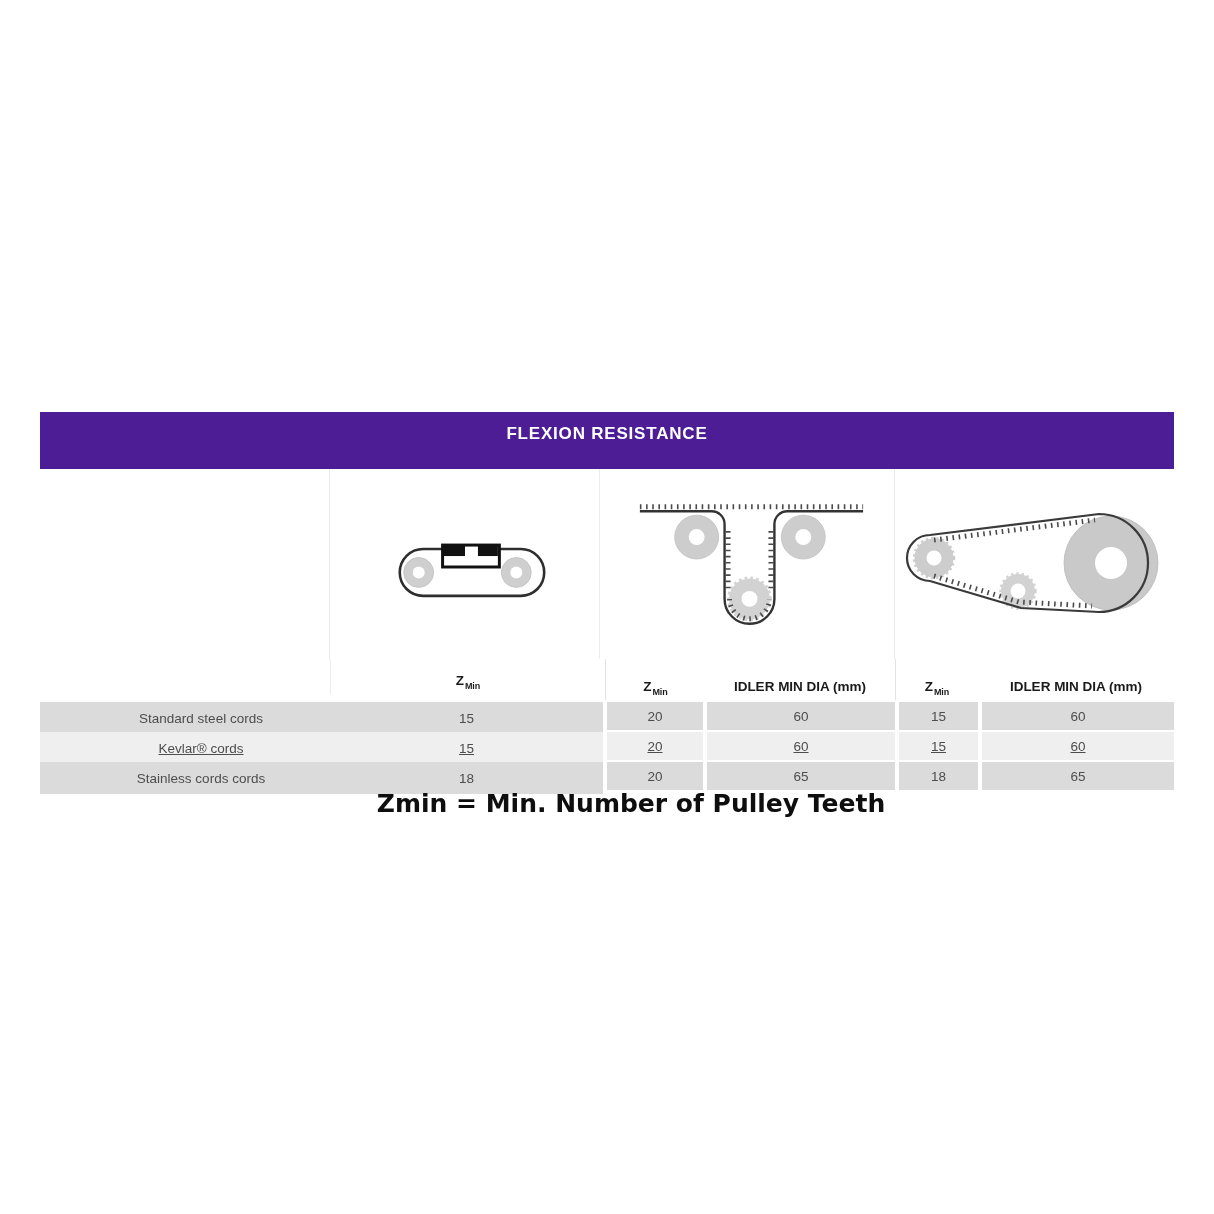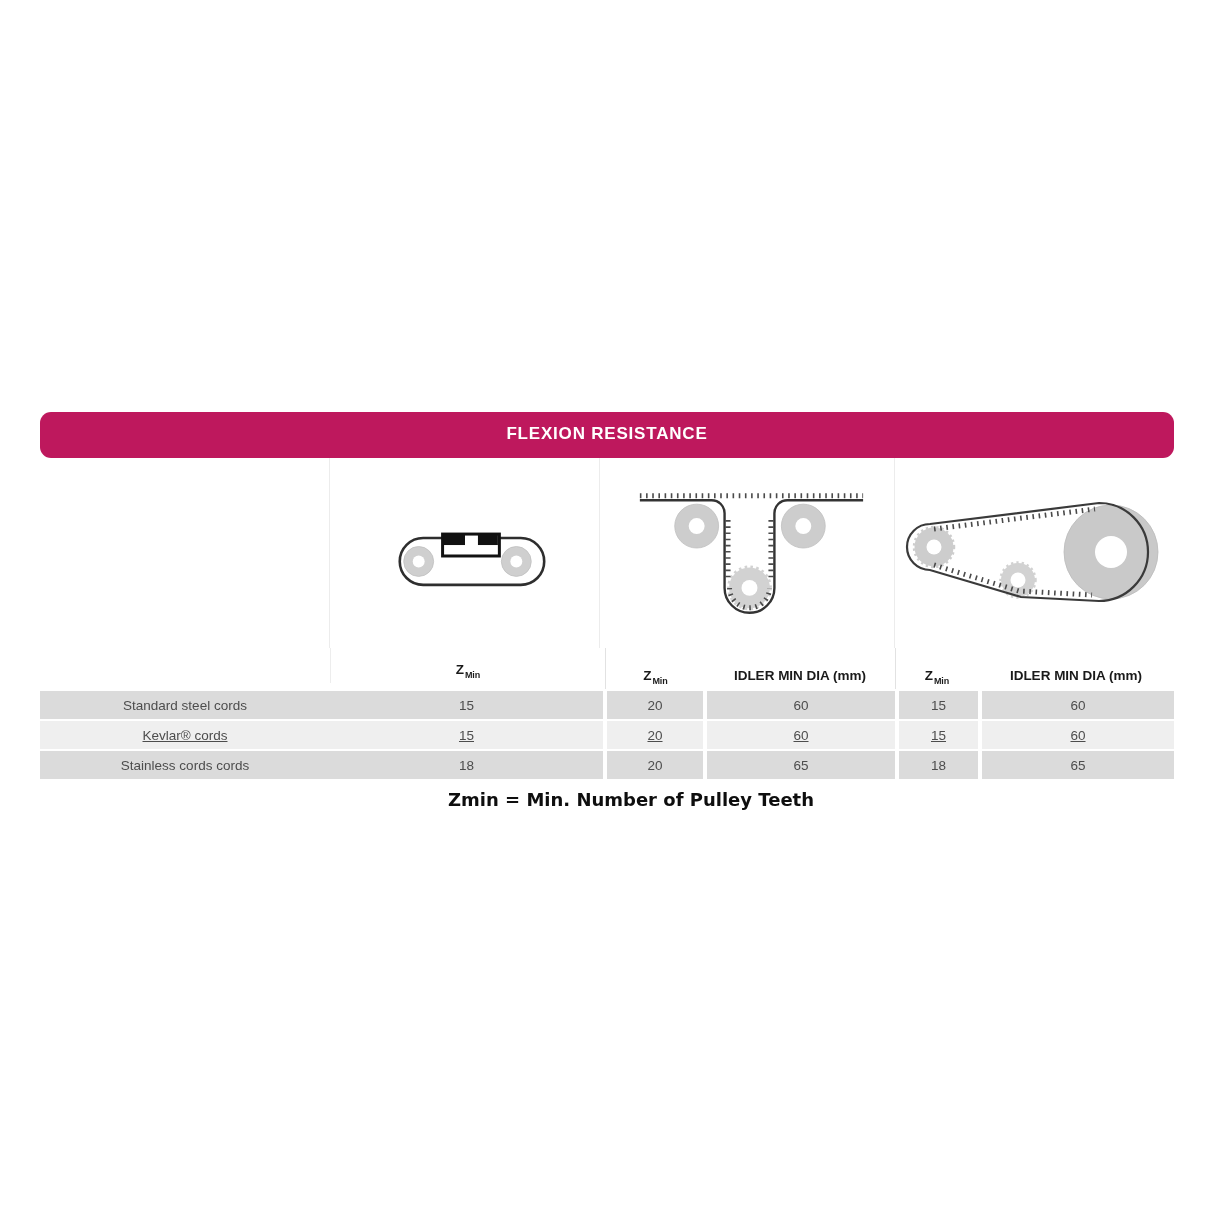--- a/index.html
+++ b/index.html
@@ -1,20 +1,20 @@
 <!DOCTYPE html>
 <html><head>
 <meta charset="utf-8">
 <style>
   html,body{margin:0;padding:0;background:#fff;}
   body{width:1214px;height:1214px;position:relative;font-family:"Liberation Sans",sans-serif;}
 
   .table{position:absolute;left:40px;top:412px;width:1134px;}
-  .title-bar{height:46px;background:#be185d;color:#ffffff;font-weight:bold;font-size:17px;
-             letter-spacing:0.8px;text-align:center;line-height:44px;border-radius:11px;}
+  .title-bar{height:57px;background:#4c1d95;color:#ffffff;font-weight:bold;font-size:17px;
+             letter-spacing:0.8px;text-align:center;line-height:44px;}
 
   .diagram-row{height:190px;display:flex;background:#fff;}
   .diagram-row .cell{box-sizing:border-box;height:100%;}
   .dcol-label{width:290px;border-right:1px solid #ececec;}
   .dcol-1{width:270px;border-right:1px solid #ececec;}
   .dcol-2{width:295px;border-right:1px solid #ececec;}
   .dcol-3{width:279px;}
   .diagram-row svg{display:block;width:100%;height:100%;}
 
   .hdr-row{height:41px;display:flex;align-items:flex-end;background:#fff;
@@ -26,32 +26,32 @@
   .hA .zone{flex:1;display:flex;align-items:flex-end;justify-content:center;padding-bottom:6px;height:100%;box-sizing:border-box;}
   .hB{width:100px;border-left:1px solid #e2e2e2;}
   .hC{width:190px;}
   .hD{width:83px;border-left:1px solid #e2e2e2;}
   .hE{width:196px;}
   .z-sub{font-size:9px;font-weight:bold;position:relative;top:3px;margin-left:1px;}
 
   .data-row{height:28px;display:flex;column-gap:4px;margin-top:2px;
             font-size:13.5px;color:#4d4d4d;}
   .data-row .cell{display:flex;align-items:center;justify-content:center;height:100%;box-sizing:border-box;}
-  .cA{width:563px;padding:0;}
+  .cA{width:563px;padding:16px;}
   .cA .lbl{width:290px;text-align:center;}
   .cA .val{flex:1;text-align:center;}
   .cB{width:96px;}
   .cC{width:188px;}
   .cD{width:79px;}
   .cE{width:192px;}
   .row-dark .cell{background:#dbdbdb;}
   .row-light .cell{background:#efefef;text-decoration:underline;}
 
   .caption{position:absolute;top:789px;left:40px;width:1134px;text-align:center;
-           font-family:"DejaVu Sans",sans-serif;font-weight:bold;font-size:18px;color:#0e0e0e;
+           font-family:"DejaVu Sans",sans-serif;font-weight:bold;font-size:25px;color:#0e0e0e;
            transform:translateX(24px);}
 </style>
 </head>
 <body>
 
 <div class="table">
 
   <div class="title-bar">FLEXION RESISTANCE</div>
 
   <div class="diagram-row">

